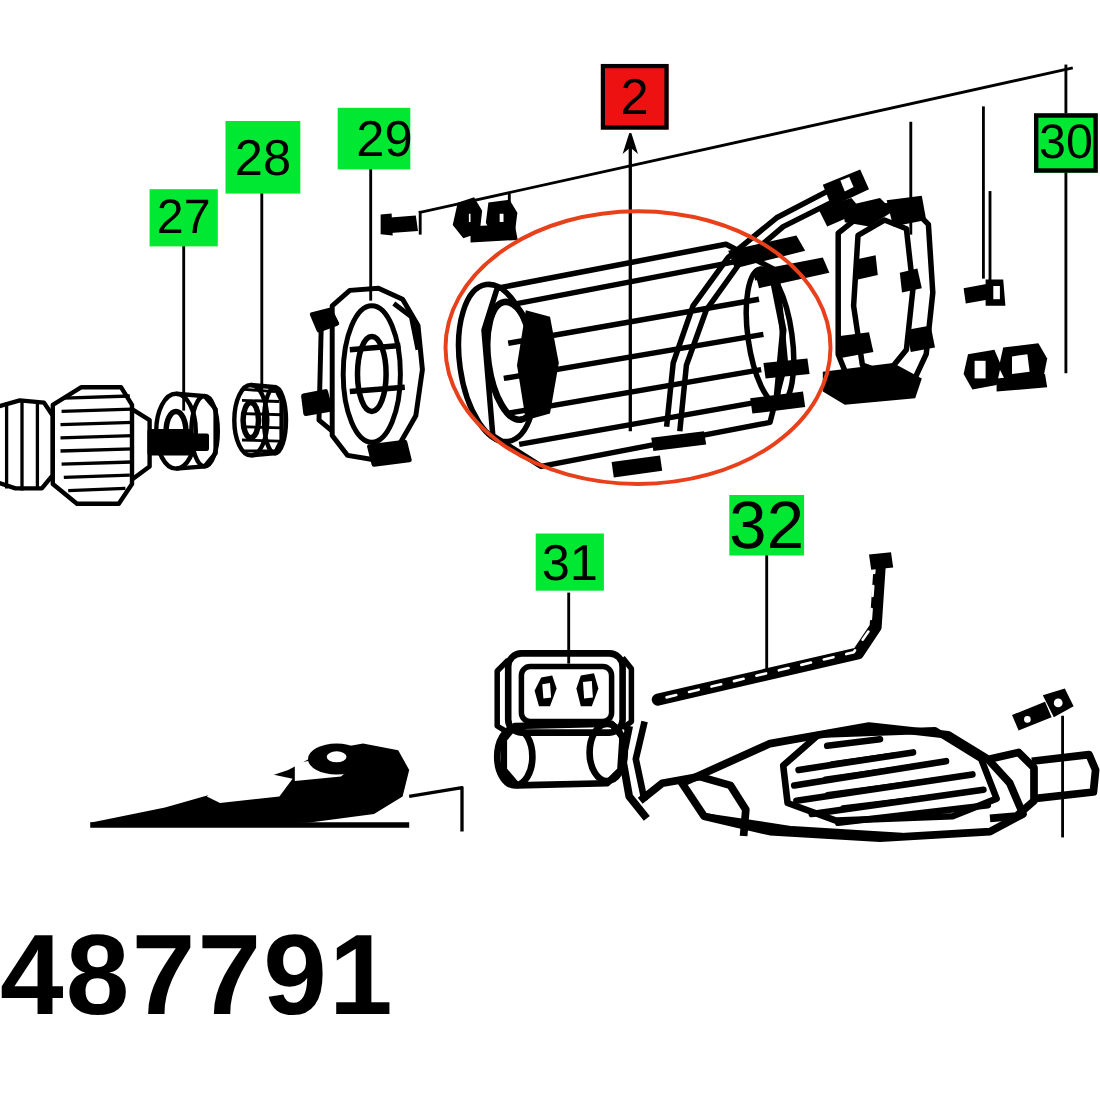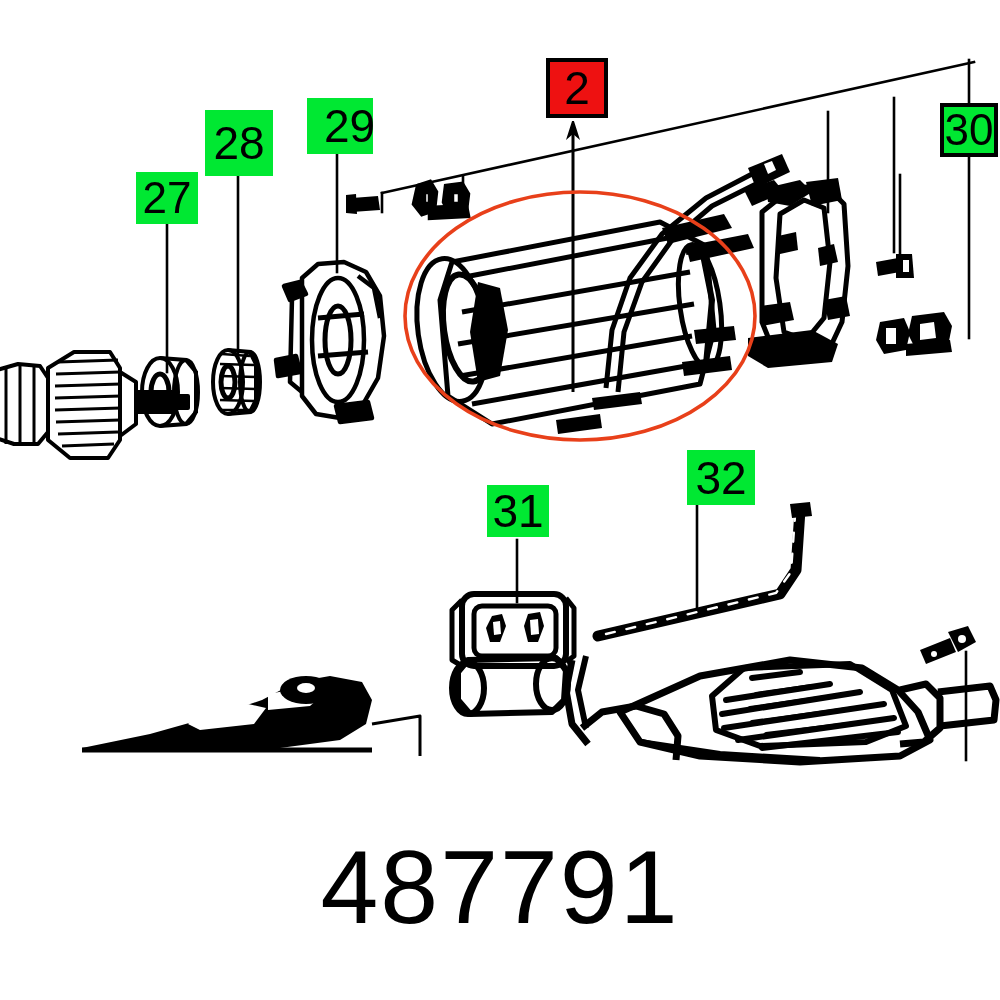--- a/index.html
+++ b/index.html
@@ -47,24 +47,23 @@
   .callout-red {
     background: #ee1111;
     border: 4px solid #000000;
     outline: 3px solid #ffffff;
   }
   #part-number {
     position: absolute;
     left: 0;
     top: 828px;
     width: 1000px;
-    text-align: center;
     font-family: "Liberation Sans", sans-serif;
     font-size: 104px;
-    font-weight: 400;
+    font-weight: 700;
     letter-spacing: 2px;
     color: #000000;
     user-select: none;
   }
 </style>
 </head>
 <body>
 
 <div id="page">
 
@@ -347,19 +346,19 @@
   </div>
 
   <div class="callout callout-green-bordered" style="left:940px; top:103px; width:58px; height:54px; font-size:44px;">
     <span>30</span>
   </div>
 
   <div class="callout callout-green" style="left:487px; top:485px; width:62px; height:52px; font-size:46px;">
     <span>31</span>
   </div>
 
-  <div class="callout callout-green" style="left:663px; top:450px; width:68px; height:55px; font-size:46px;margin-left:24px;">
+  <div class="callout callout-green" style="left:663px; top:450px; width:68px; height:55px; font-size:61px;">
     <span>32</span>
   </div>
 
   <div id="part-number">487791</div>
 
 </div>
 
 </body></html>

